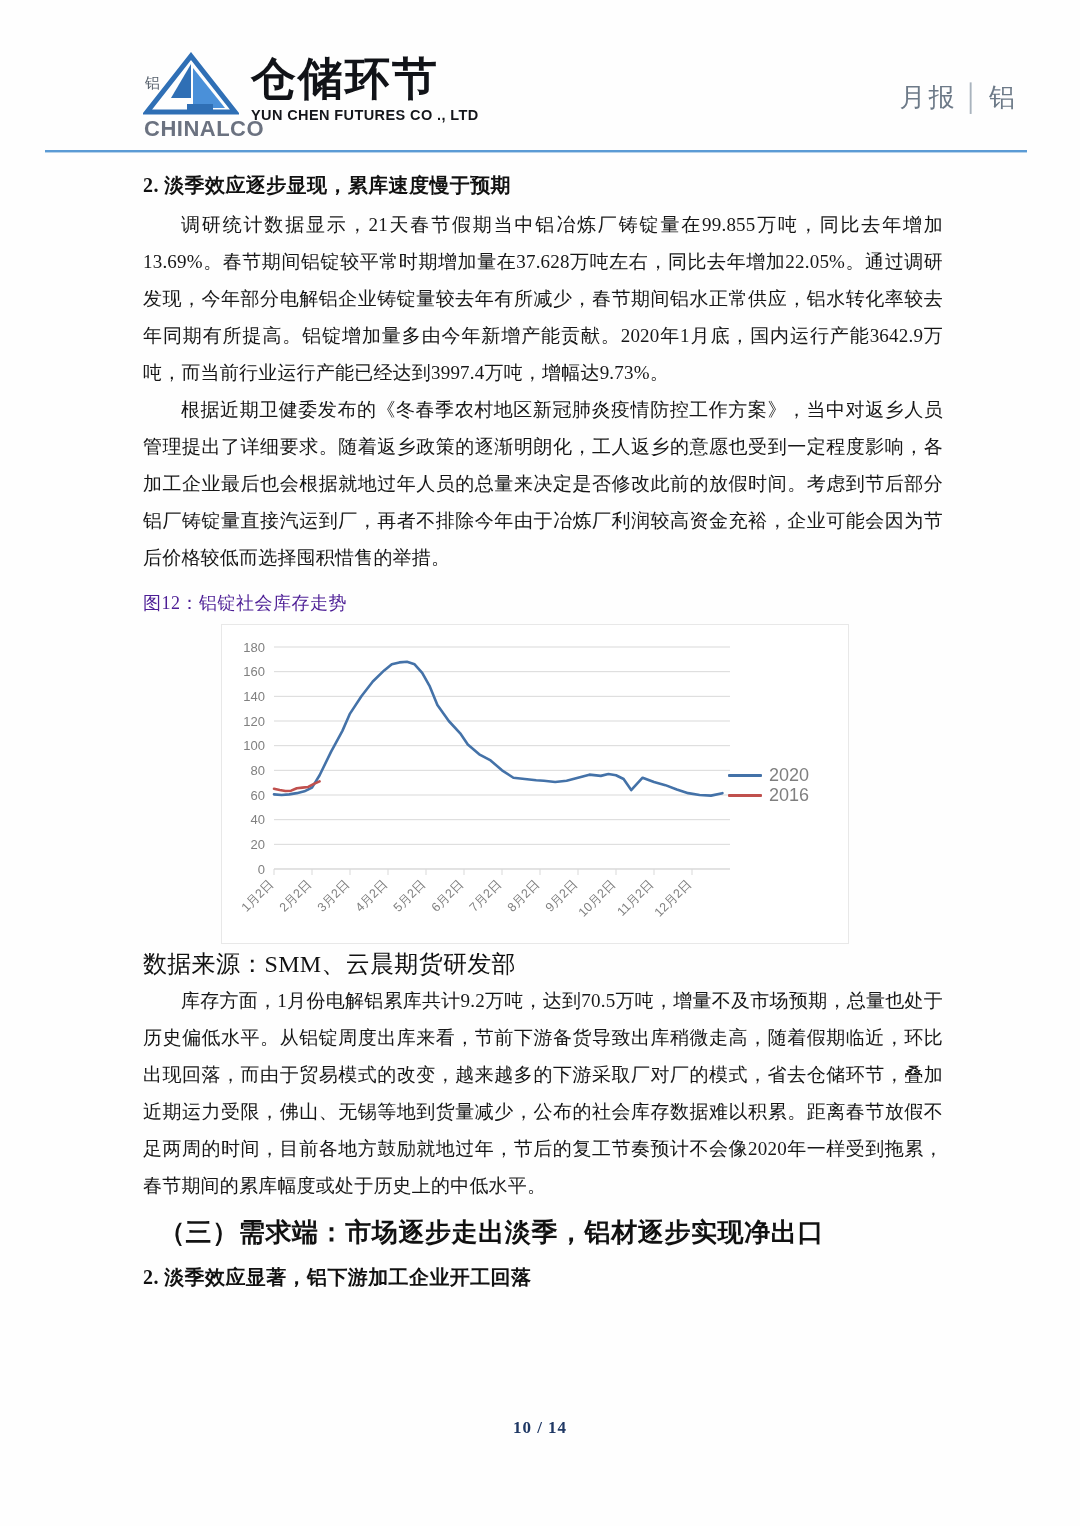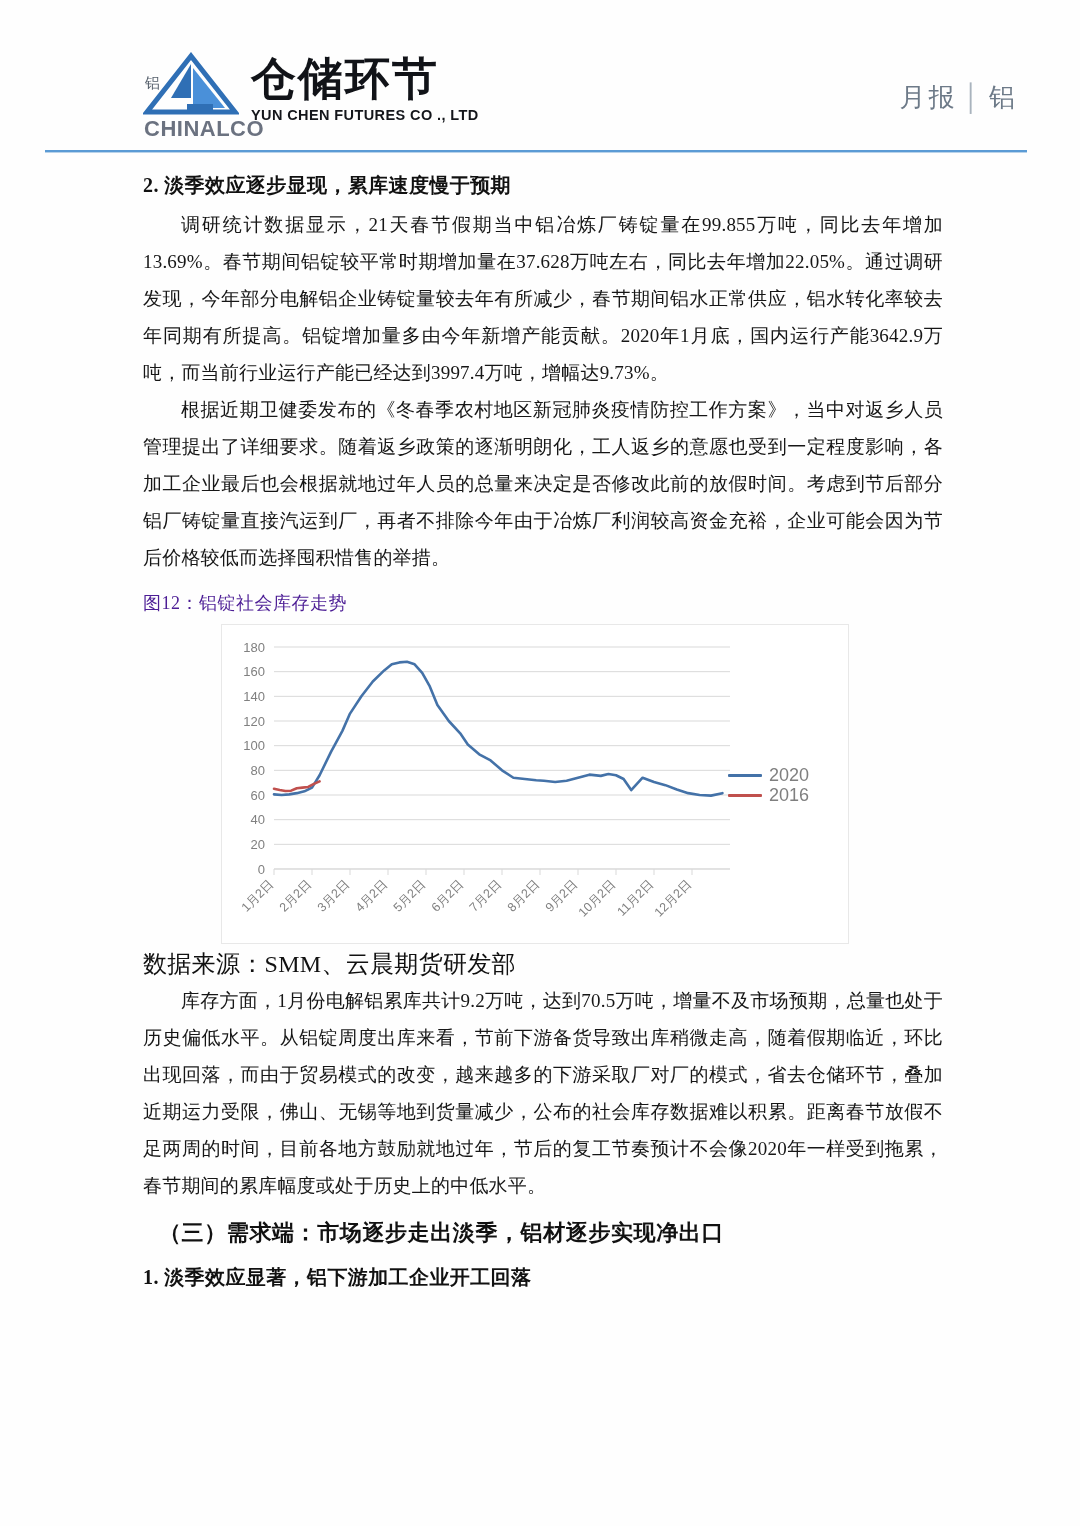--- a/index.html
+++ b/index.html
@@ -117,21 +117,21 @@
   }
   h3.sec-head {
     font-size: 20px;
     font-weight: bold;
     margin: 0 0 4px 0;
     letter-spacing: 0.4px;
     line-height: 34px;
     color: #111;
   }
   h2.sec-head-major {
-    font-size: 22px;
+    font-size: 26px;
     font-weight: bold;
     margin: 10px 0 8px 0;
     letter-spacing: 0.6px;
     line-height: 38px;
     text-indent: 16px;
     color: #111;
   }
   p.para {
     font-size: 19px;
     line-height: 37px;
@@ -316,17 +316,20 @@
         </div>
       </div>
     </div>
 
     <p class="src-note">数据来源：SMM、云晨期货研发部</p>
 
     <p class="para"><span>库存方面，1月份电解铝累库共计9.2万吨，达到70.5万吨，增量不及市场预期，总量也处于历史偏低水平。从铝锭周度出库来看，节前下游备货导致出库稍微走高，随着假期临近，环比出现回落，而由于贸易模式的改变，越来越多的下游采取厂对厂的模式，省去</span><span class="u">仓储环节</span><span>，叠加近期运力受限，佛山、无锡等地到货量减少，公布的社会库存数据难以积累。距离春节放假不足两周的时间，目前各地方鼓励就地过年，节后的复工节奏预计不会像2020年一样受到拖累，春节期间的累库幅度或处于历史上的中低水平。</span></p>
 
     <h2 class="sec-head-major">（三）需求端：市场逐步走出淡季，铝材逐步实现净出口</h2>
 
-    <h3 class="sec-head">1. 淡季效应显著，铝下游加工企业开工回落</h3>
+    <h3 class="sec-head">2. 淡季效应显著，铝下游加工企业开工回落</h3>
 
   </div>
 
+  <div class="footer">
+    <span class="footer-page">10 / 14</span>
+  </div>
 </div>
 
 </body></html>

